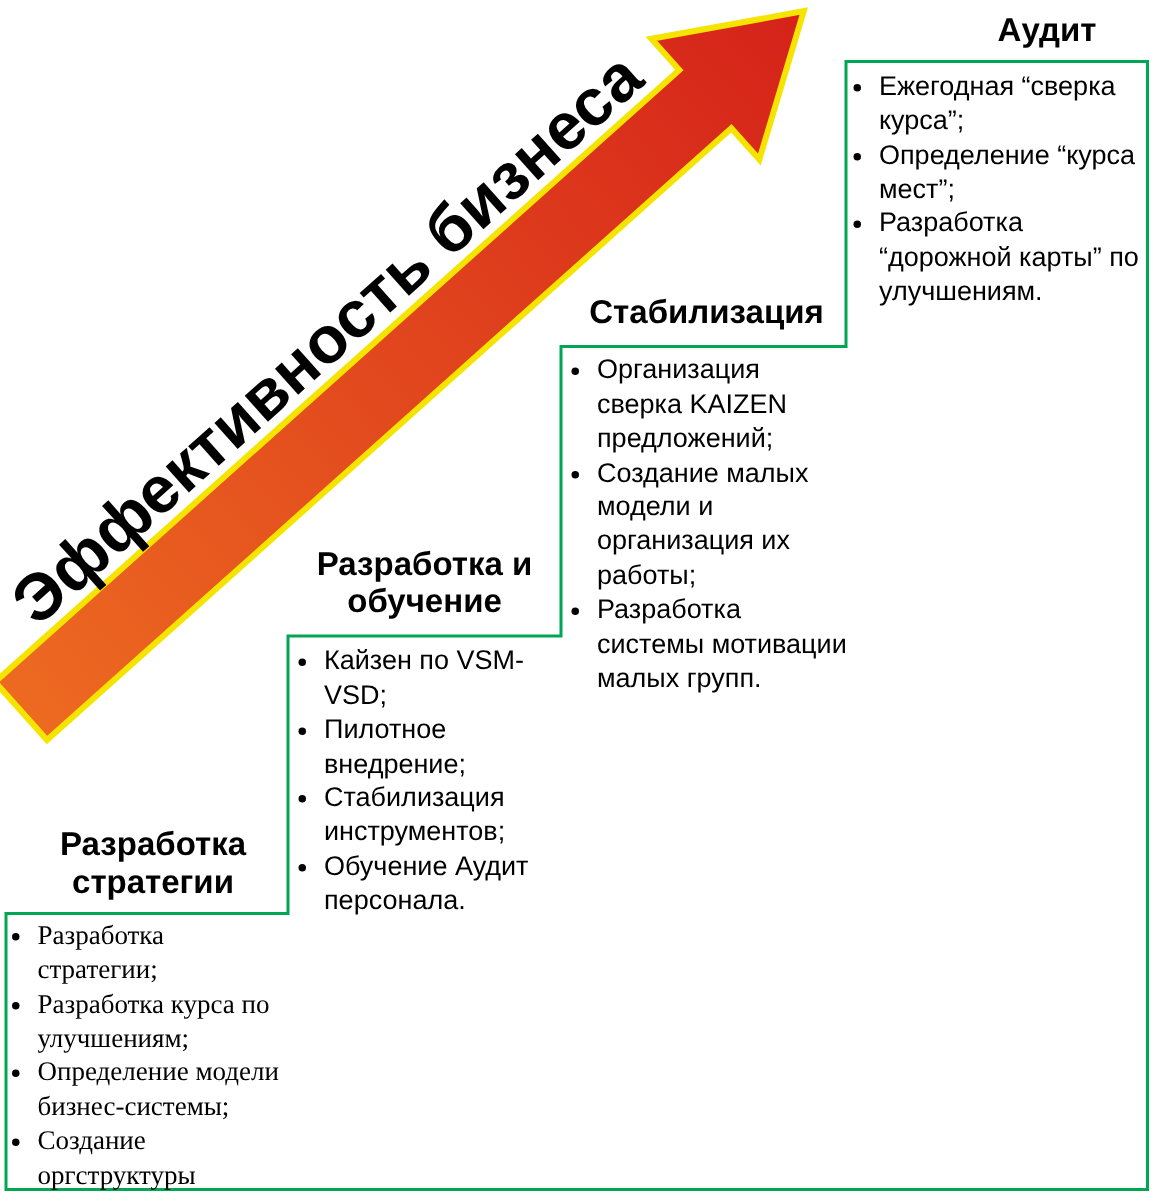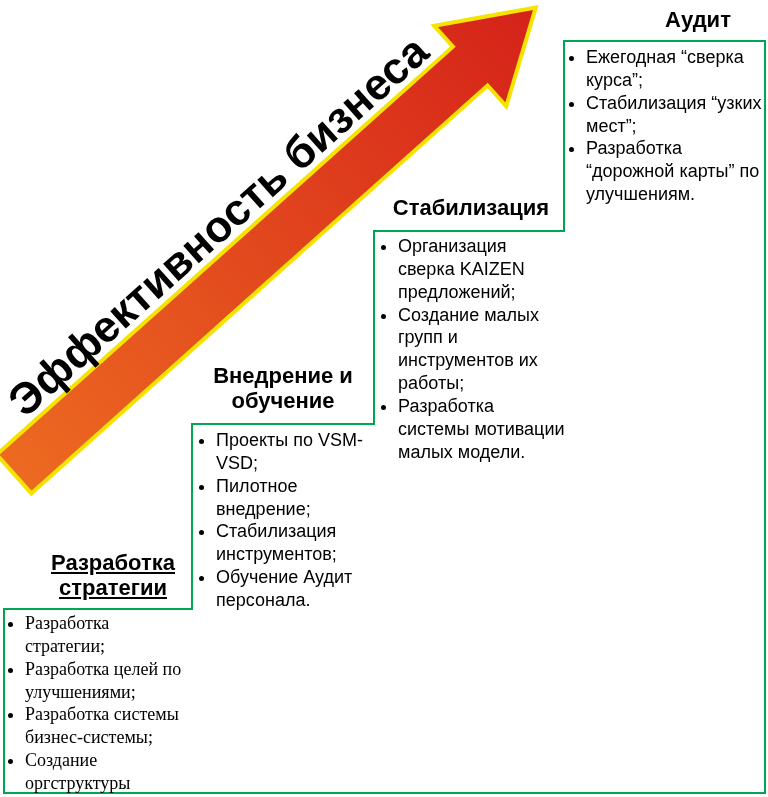--- a/index.html
+++ b/index.html
@@ -37,21 +37,21 @@
   .stage-list {
     position: absolute;
     margin: 0;
     padding: 0 0 0 20px;
     font-size: 18px;
     line-height: 1.27;
     list-style: disc;
   }
   .stage-list li { margin: 0; padding: 0; }
 
-  .t1 { left: 23px;   top: 551px; width: 180px; text-decoration: underline; }
+  .t1 { left: 12px;   top: 551px; width: 180px; }
   .l1 { left: 5px;   top: 612px; width: 183px; font-family: Liberation Serif, serif; }
   .t2 { left: 200px; top: 364px; width: 166px; }
   .l2 { left: 196px; top: 429px; width: 176px; }
   .t3 { left: 376px; top: 196px; width: 190px; }
   .l3 { left: 378px; top: 235px; width: 188px; }
   .t4 { left: 600px; top: 8px;   width: 196px; }
   .l4 { left: 566px; top: 46px;  width: 198px; }
 </style>
 </head>
 <body>
@@ -71,47 +71,47 @@
     <g transform="translate(14,474) rotate(-41.8)">
       <path d="M 0 -26 L 612 -26 L 612 -54 L 700 0 L 612 54 L 612 26 L 0 26 Z" fill="url(#arrowGrad)" stroke-width="4" stroke-linejoin="miter" stroke="#F5E300"></path>
       <text class="arrow-label" x="45" y="-34" textLength="545" lengthAdjust="spacingAndGlyphs">Эффективность бизнеса</text>
     </g>
   </svg>
 
   <div class="stage">
     <div class="stage-title t1">Разработка стратегии</div>
     <ul class="stage-list l1">
       <li>Разработка стратегии;</li>
-      <li>Разработка целей по улучшениями;</li>
-      <li>Разработка системы бизнес-системы;</li>
+      <li>Разработка курса по улучшениям;</li>
+      <li>Определение модели бизнес-системы;</li>
       <li>Создание оргструктуры управления улучшениями.</li>
     </ul>
   </div>
 
   <div class="stage">
-    <div class="stage-title t2">Внедрение и обучение</div>
+    <div class="stage-title t2">Разработка и обучение</div>
     <ul class="stage-list l2">
-      <li>Проекты по VSM-VSD;</li>
+      <li>Кайзен по VSM-VSD;</li>
       <li>Пилотное внедрение;</li>
       <li>Стабилизация инструментов;</li>
       <li>Обучение Аудит персонала.</li>
     </ul>
   </div>
 
   <div class="stage">
     <div class="stage-title t3">Стабилизация</div>
     <ul class="stage-list l3">
       <li>Организация сверка KAIZEN предложений;</li>
-      <li>Создание малых групп и инструментов их работы;</li>
-      <li>Разработка системы мотивации малых модели.</li>
+      <li>Создание малых модели и организация их работы;</li>
+      <li>Разработка системы мотивации малых групп.</li>
     </ul>
   </div>
 
   <div class="stage">
     <div class="stage-title t4">Аудит</div>
     <ul class="stage-list l4">
       <li>Ежегодная “сверка курса”;</li>
-      <li>Стабилизация “узких мест”;</li>
+      <li>Определение “курса мест”;</li>
       <li>Разработка “дорожной карты” по улучшениям.</li>
     </ul>
   </div>
 
 </div>
 
 </body></html>

